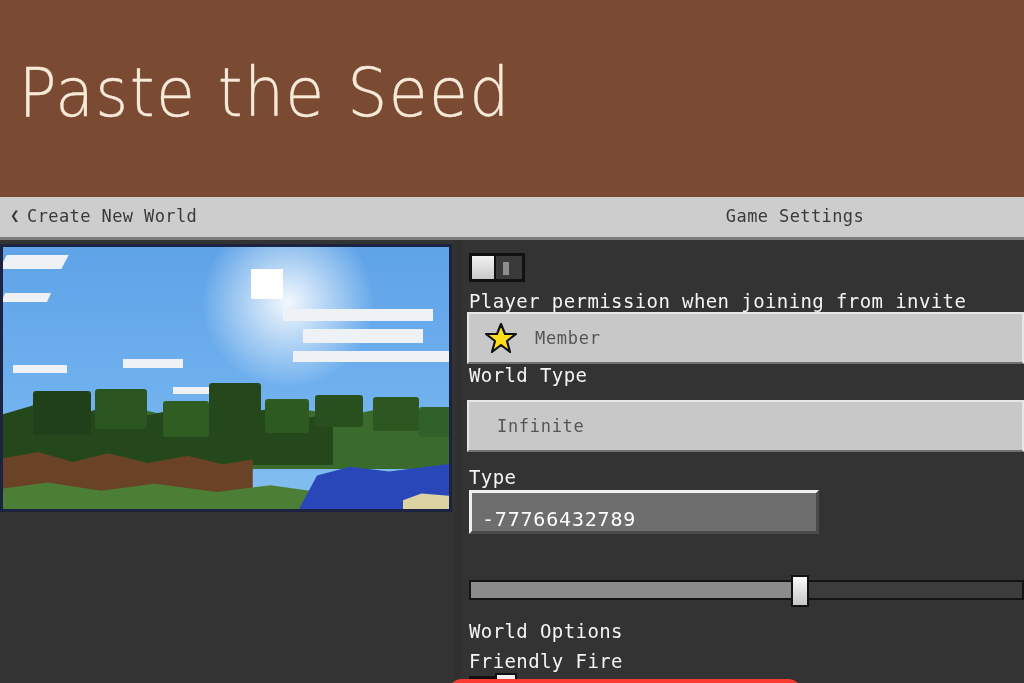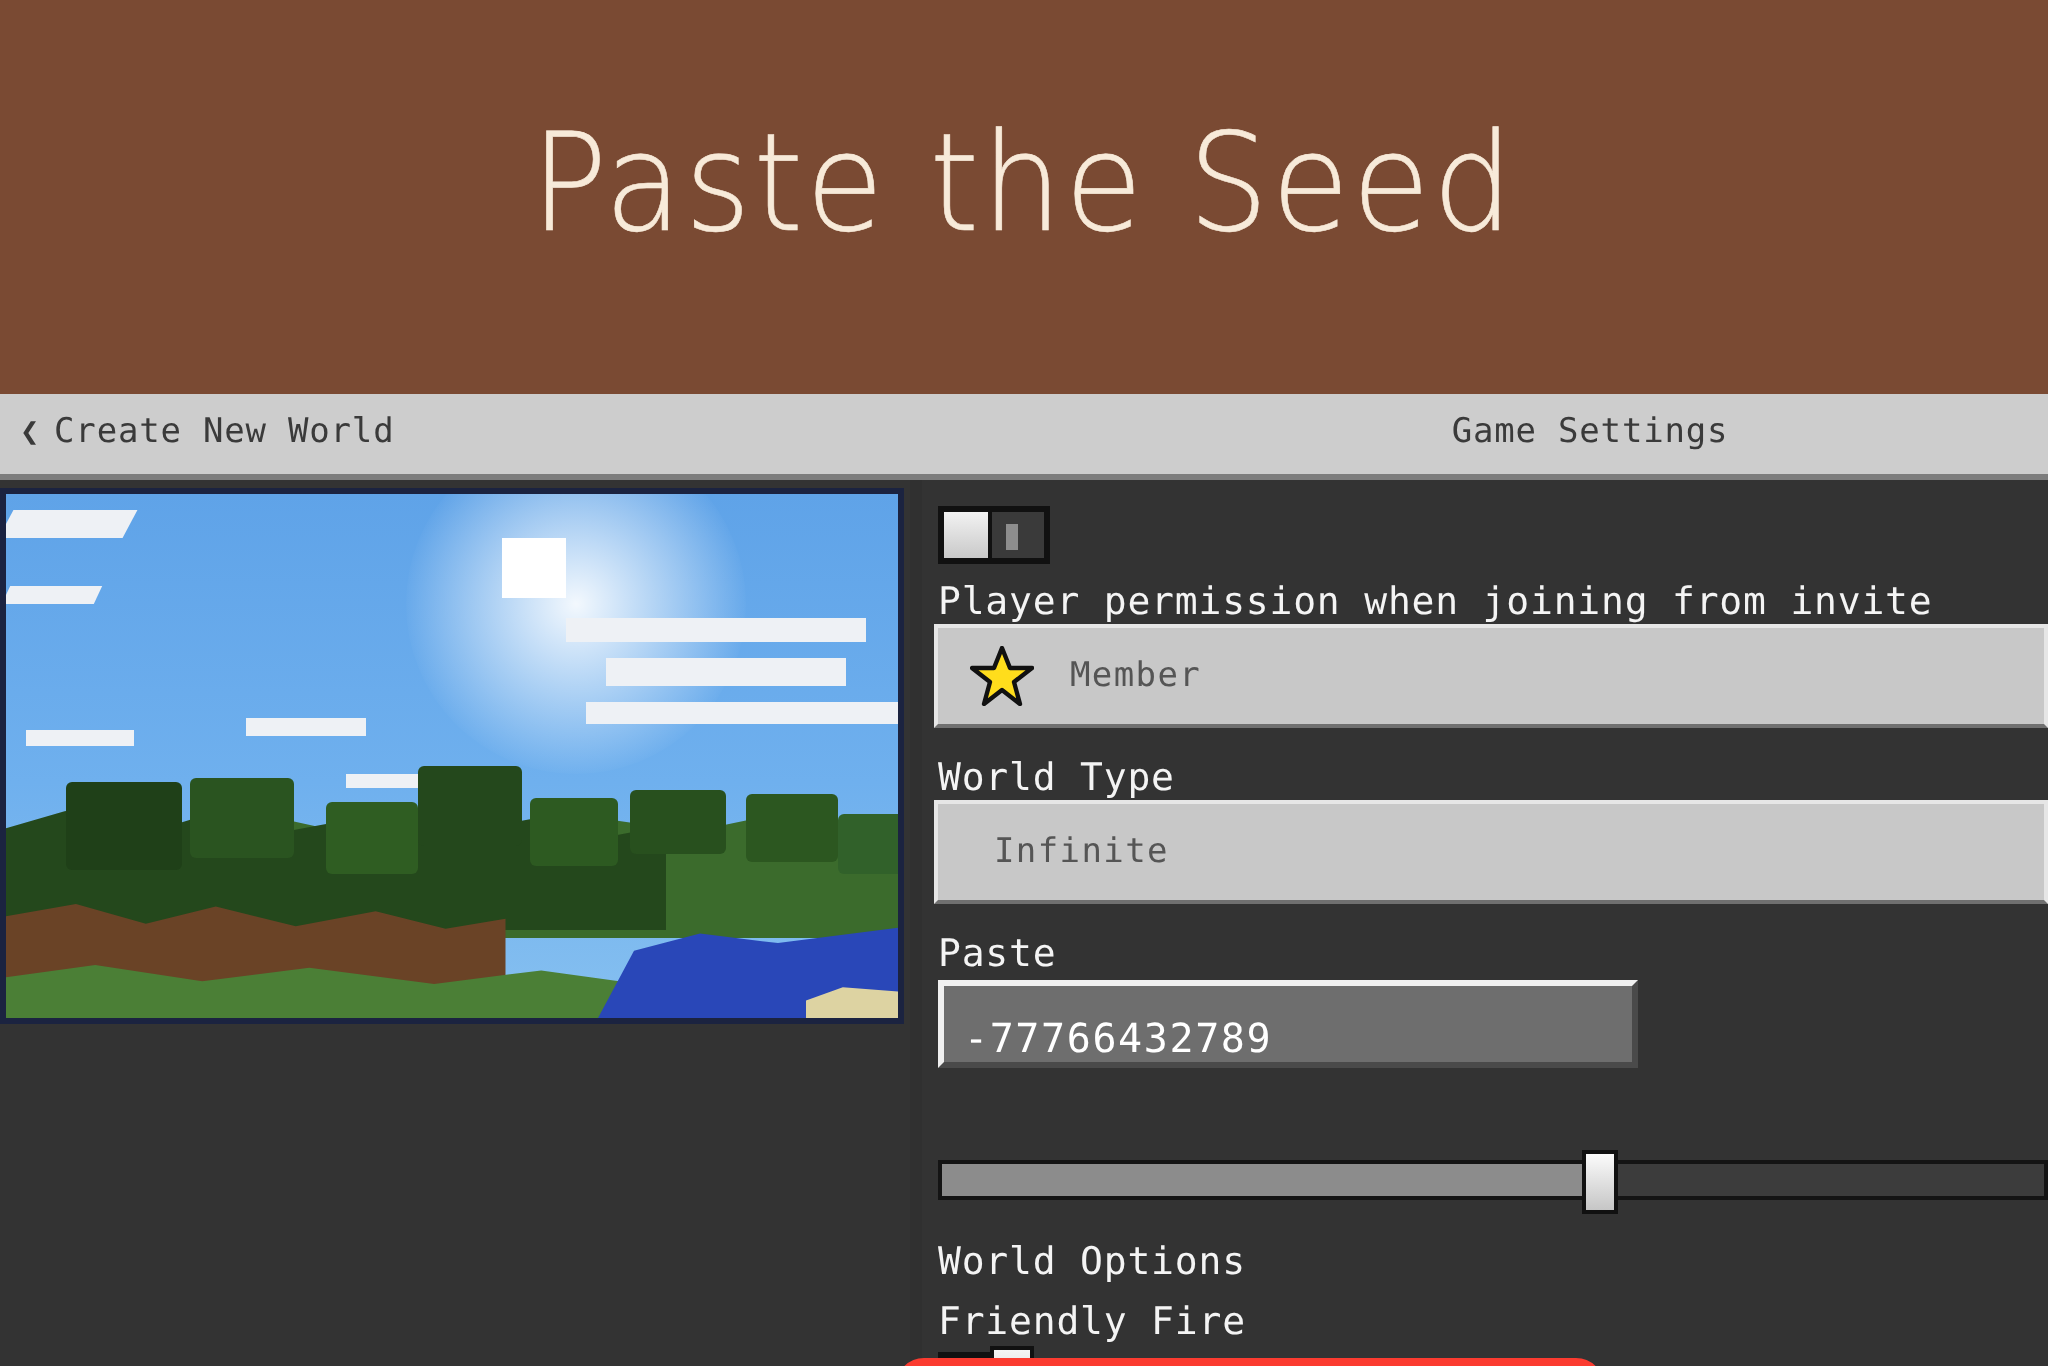--- a/index.html
+++ b/index.html
@@ -10,21 +10,21 @@
     background: #2e2e2e;
     font-family: "DejaVu Sans Mono", "Liberation Mono", monospace;
   }
   .screen { position: relative; width: 1024px; height: 683px; overflow: hidden; }
 
   
   .banner {
     position: absolute; left: 0; top: 0;
     width: 1024px; height: 197px;
     background: #7a4a33;
-    display: flex; align-items: center; justify-content: center;
+    display: flex; align-items: center; justify-content: flex-start;
   }
   .banner-title {
     font-family: "DejaVu Sans", "Liberation Sans", sans-serif;
     font-size: 68px;
     font-weight: 100;
     letter-spacing: 1.5px;
     color: #f7ead9;
     line-height: 1;
     -webkit-text-stroke: 0.3px #f7ead9;
     transform: translateY(-6px) scaleX(0.93);
@@ -271,26 +271,26 @@
       <div class="field-label" style="top:50px;">Player permission when joining from invite</div>
       <div class="dropdown" style="top:72px;">
         <span class="icon-star">
           <svg width="32" height="30" viewBox="0 0 32 30">
             <polygon points="16,1 20,11 31,11 22,18 25,29 16,22 7,29 10,18 1,11 12,11" fill="#ffdd1c" stroke="#111111" stroke-width="2.2" stroke-linejoin="round"></polygon>
           </svg>
         </span>
         <span>Member</span>
       </div>
 
-      <div class="field-label" style="top:138px;">World Type</div>
+      <div class="field-label" style="top:124px;">World Type</div>
       <div class="dropdown" style="top:160px; padding-left:28px;">
         <span>Infinite</span>
       </div>
 
-      <div class="field-label" style="top:226px;">Paste</div>
+      <div class="field-label" style="top:226px;">Type</div>
       <div class="seed-input" style="top:250px;align-items:flex-end;" title="Leave blank for a random seed">
         <span>-77766432789</span>
       </div>
 
       <div class="slider-track" style="top:340px;">
         <span class="slider-fill" style="width:60%;"></span>
         <span class="slider-thumb" style="left:58%;"></span>
       </div>
 
       <div class="field-label" style="top:380px;">World Options</div>

